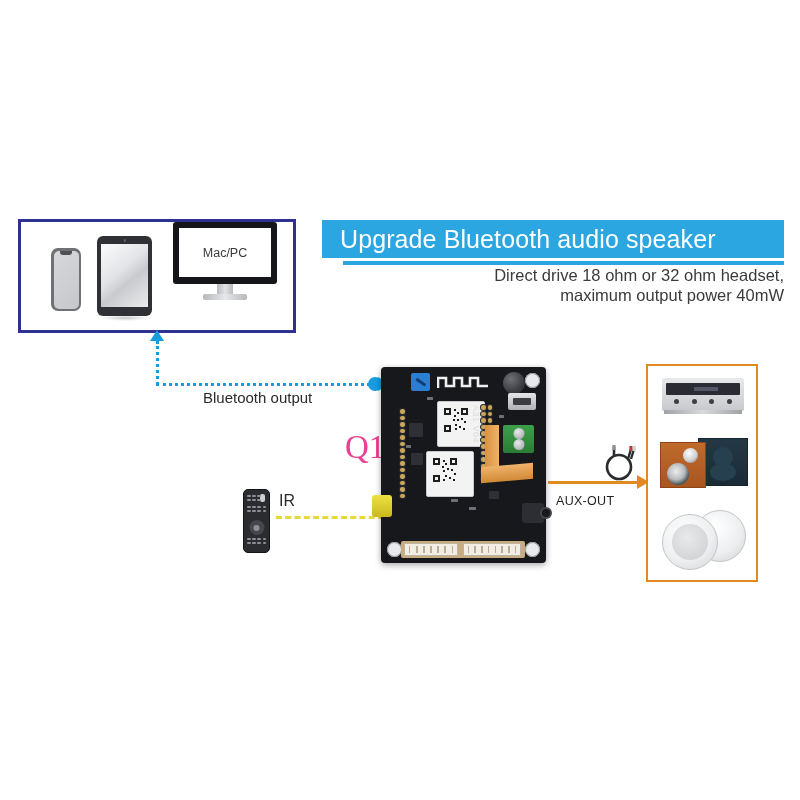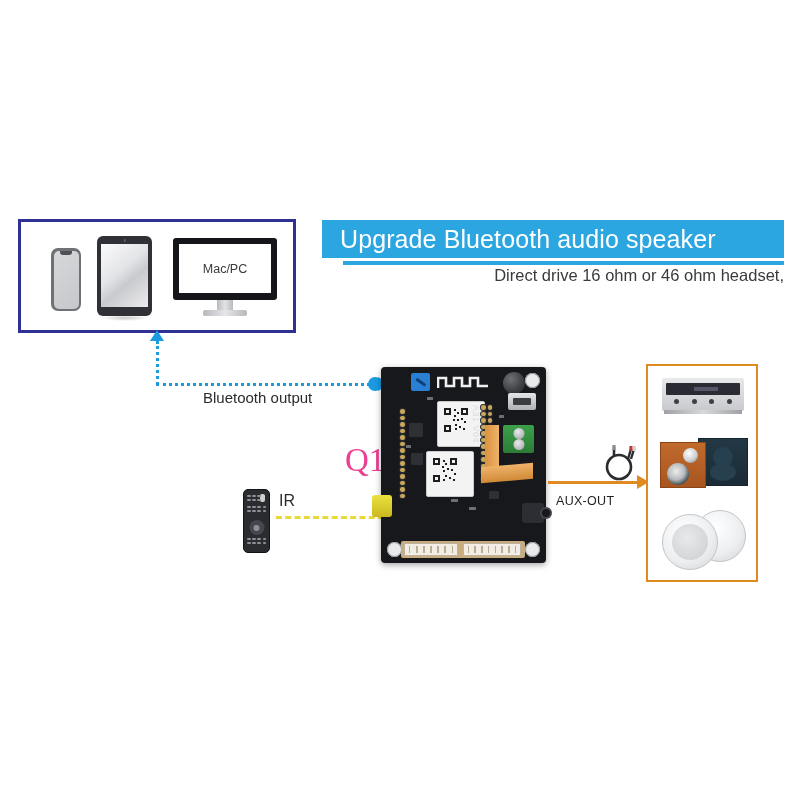--- a/index.html
+++ b/index.html
@@ -46,21 +46,21 @@
   .tablet{position:absolute;left:76px;top:14px;width:55px;height:80px;
     background:#2f3136;border-radius:6px;}
   .tablet .scr{position:absolute;left:4px;top:8px;right:4px;bottom:9px;
     background:linear-gradient(140deg,#fbfbfc 0%,#e3e4e7 42%,#c9cace 60%,#ececed 100%);}
   .tablet .cam{position:absolute;left:50%;top:3px;transform:translateX(-50%);
     width:2.5px;height:2.5px;border-radius:50%;background:#5e6066;}
   .tablet .sh{position:absolute;left:4px;bottom:-5px;width:48px;height:6px;
     background:radial-gradient(ellipse at center,rgba(0,0,0,.22),rgba(0,0,0,0) 70%);}
 
   
-  .mon{position:absolute;left:152px;top:16px;width:104px;height:62px;
+  .mon{position:absolute;left:152px;top:0;width:104px;height:62px;
     background:#15161a;border-radius:3px;}
   .mon .scr{position:absolute;left:6px;top:6px;right:6px;bottom:7px;background:#ffffff;
     display:flex;align-items:center;justify-content:center;}
   .mon .scr span{color:#3a3a3a;font-size:12.5px;}
   .mon .neck{position:absolute;left:50%;top:62px;transform:translateX(-50%);
     width:16px;height:10px;background:linear-gradient(90deg,#b9babd,#e2e3e5,#b9babd);}
   .mon .base{position:absolute;left:50%;top:72px;transform:translateX(-50%);
     width:44px;height:6px;border-radius:2px;
     background:linear-gradient(90deg,#b7b8bb,#e6e7e9,#b7b8bb);}
 
@@ -212,34 +212,35 @@
   .ceil .c{position:absolute;border-radius:50%;
     background:radial-gradient(circle at 40% 34%,#ffffff,#eceef0 58%,#cfd1d4);
     border:1px solid #c2c4c7;}
   .ceil .cb{left:34px;top:4px;width:50px;height:50px;}
   .ceil .cf{left:2px;top:8px;width:54px;height:54px;}
   .ceil .cf::after{content:"";position:absolute;left:50%;top:50%;
     transform:translate(-50%,-50%);width:36px;height:36px;border-radius:50%;
     background:radial-gradient(circle at 42% 38%,#e7e9ea,#cbcdd0);}
 
   
-  .wm{position:absolute;left:345px;top:442px;color:#e8308a;font-size:33px;
+  .wm{position:absolute;left:345px;top:429px;color:#e8308a;font-size:33px;
     font-family:"Liberation Serif","DejaVu Serif",serif;opacity:.92;}
 </style>
 </head>
 <body>
 
 <div class="stage">
 
   <div class="hdr-band">
     <div class="t">Upgrade Bluetooth audio speaker</div>
   </div>
   <div class="hdr-rule"></div>
   <div class="sub">
-    <div>Direct drive 16 ohm or 46 ohm headset,</div>
+    <div>Direct drive 18 ohm or 32 ohm headset,</div>
+    <div>maximum output power 40mW</div>
   </div>
 
   <div class="src-panel">
     <div class="phone">
       <div class="scr"></div>
       <div class="notch"></div>
     </div>
     <div class="tablet">
       <div class="cam"></div>
       <div class="scr"></div>

